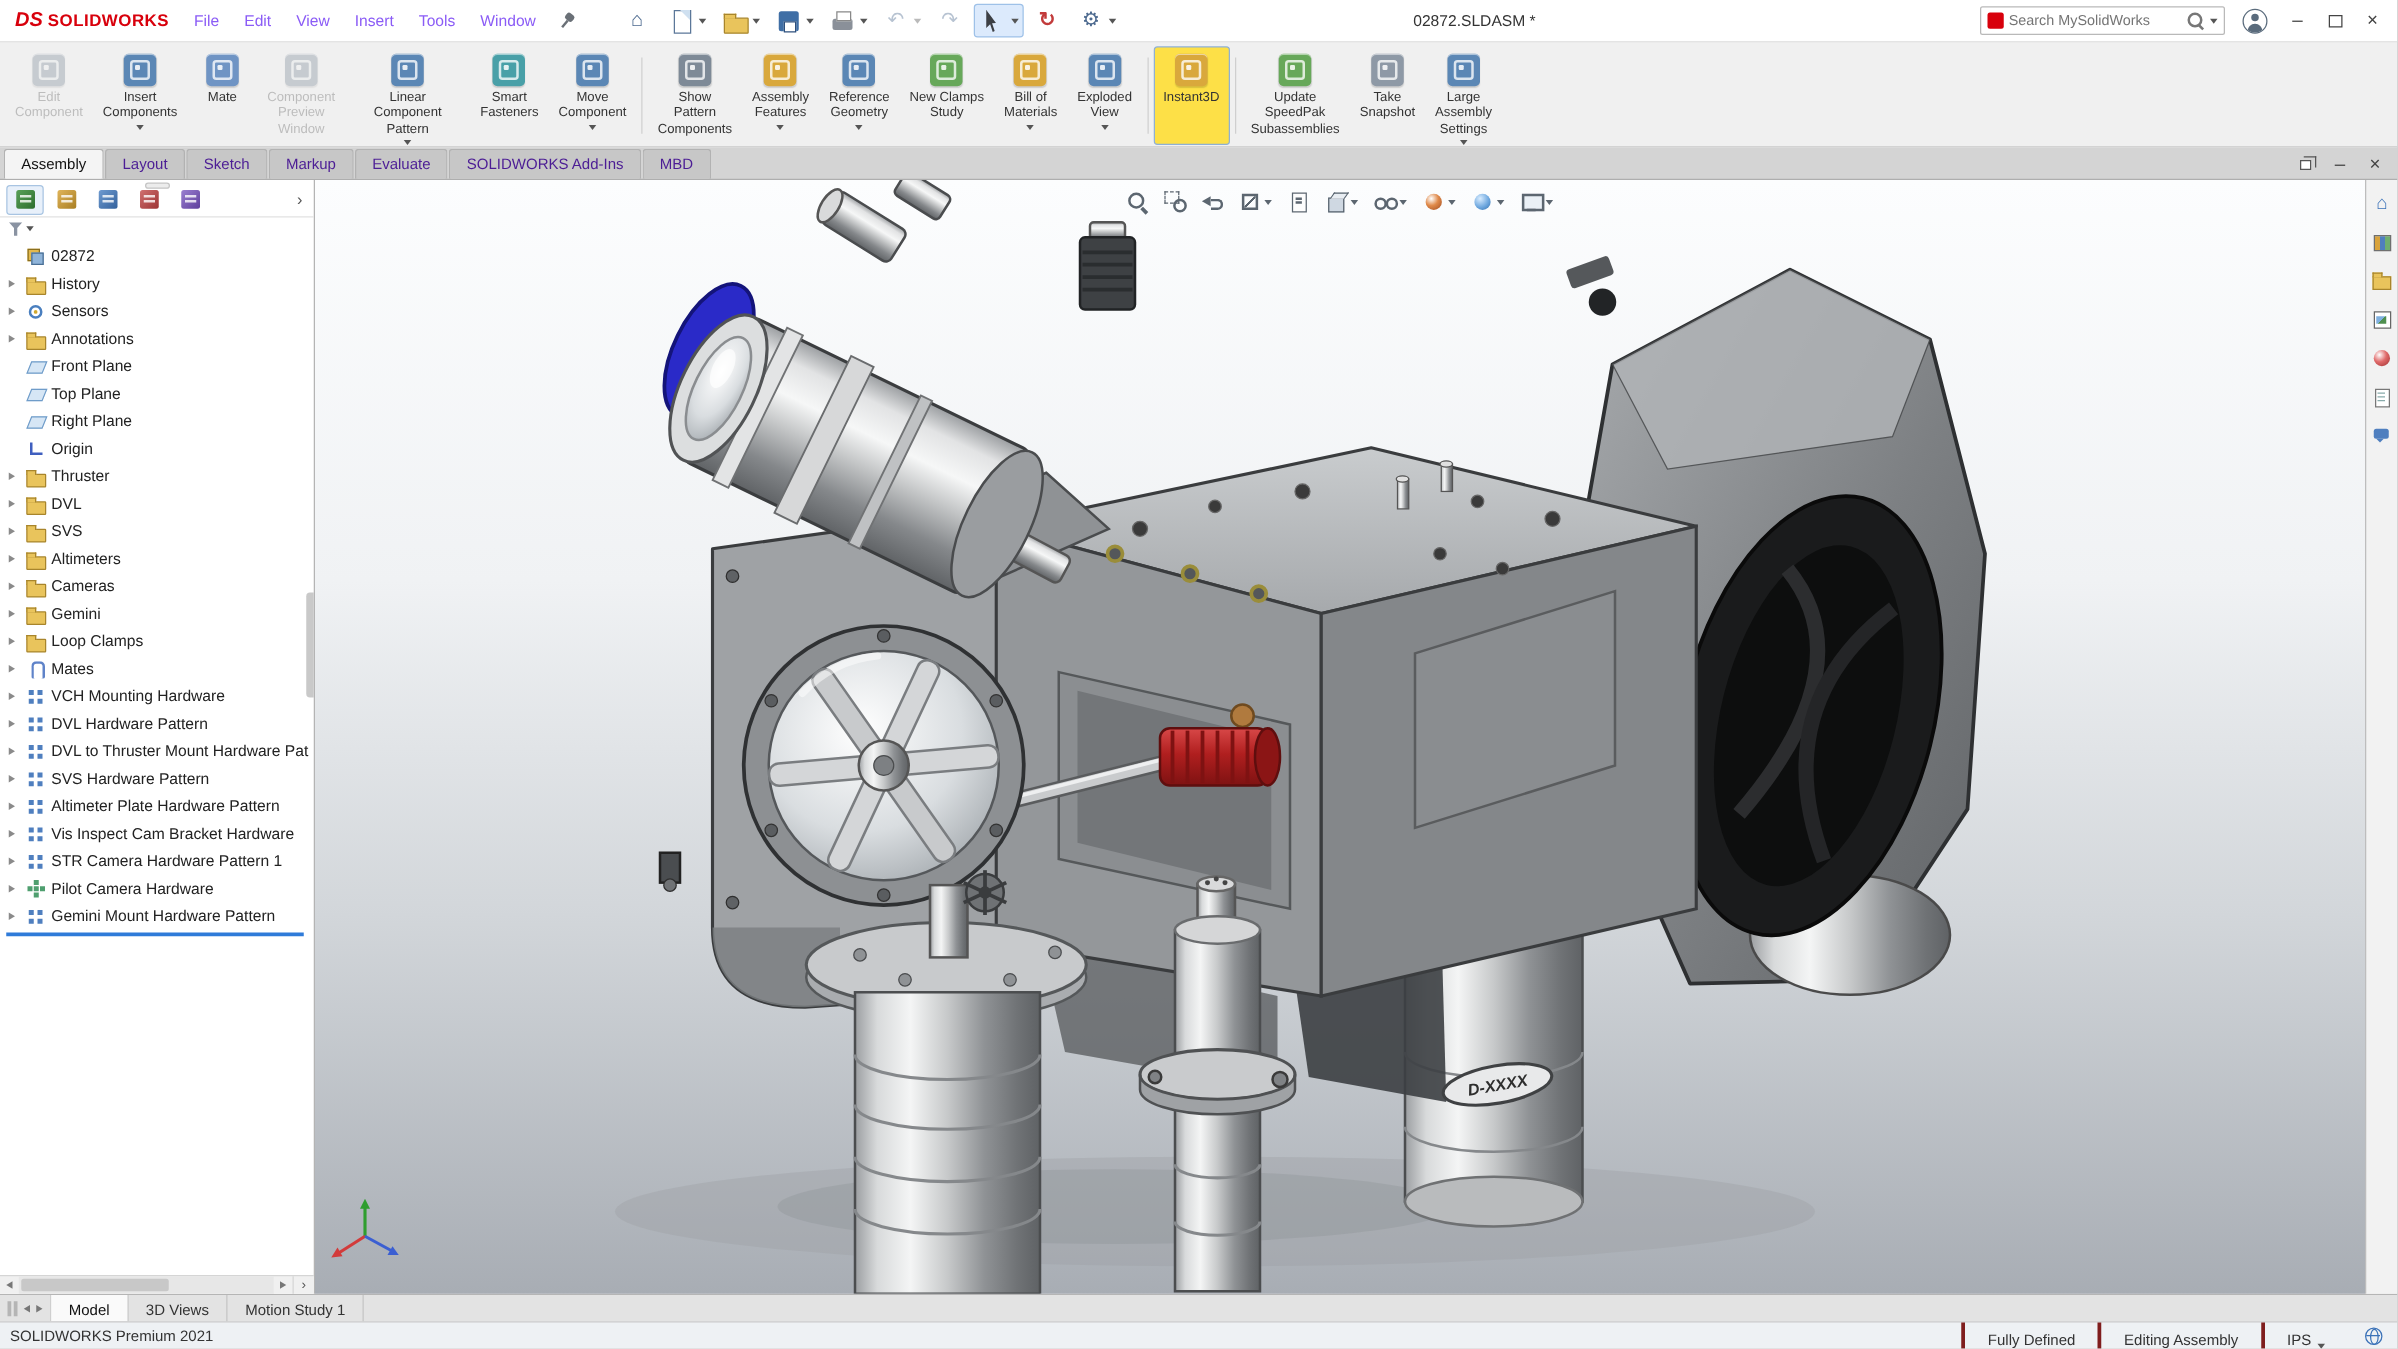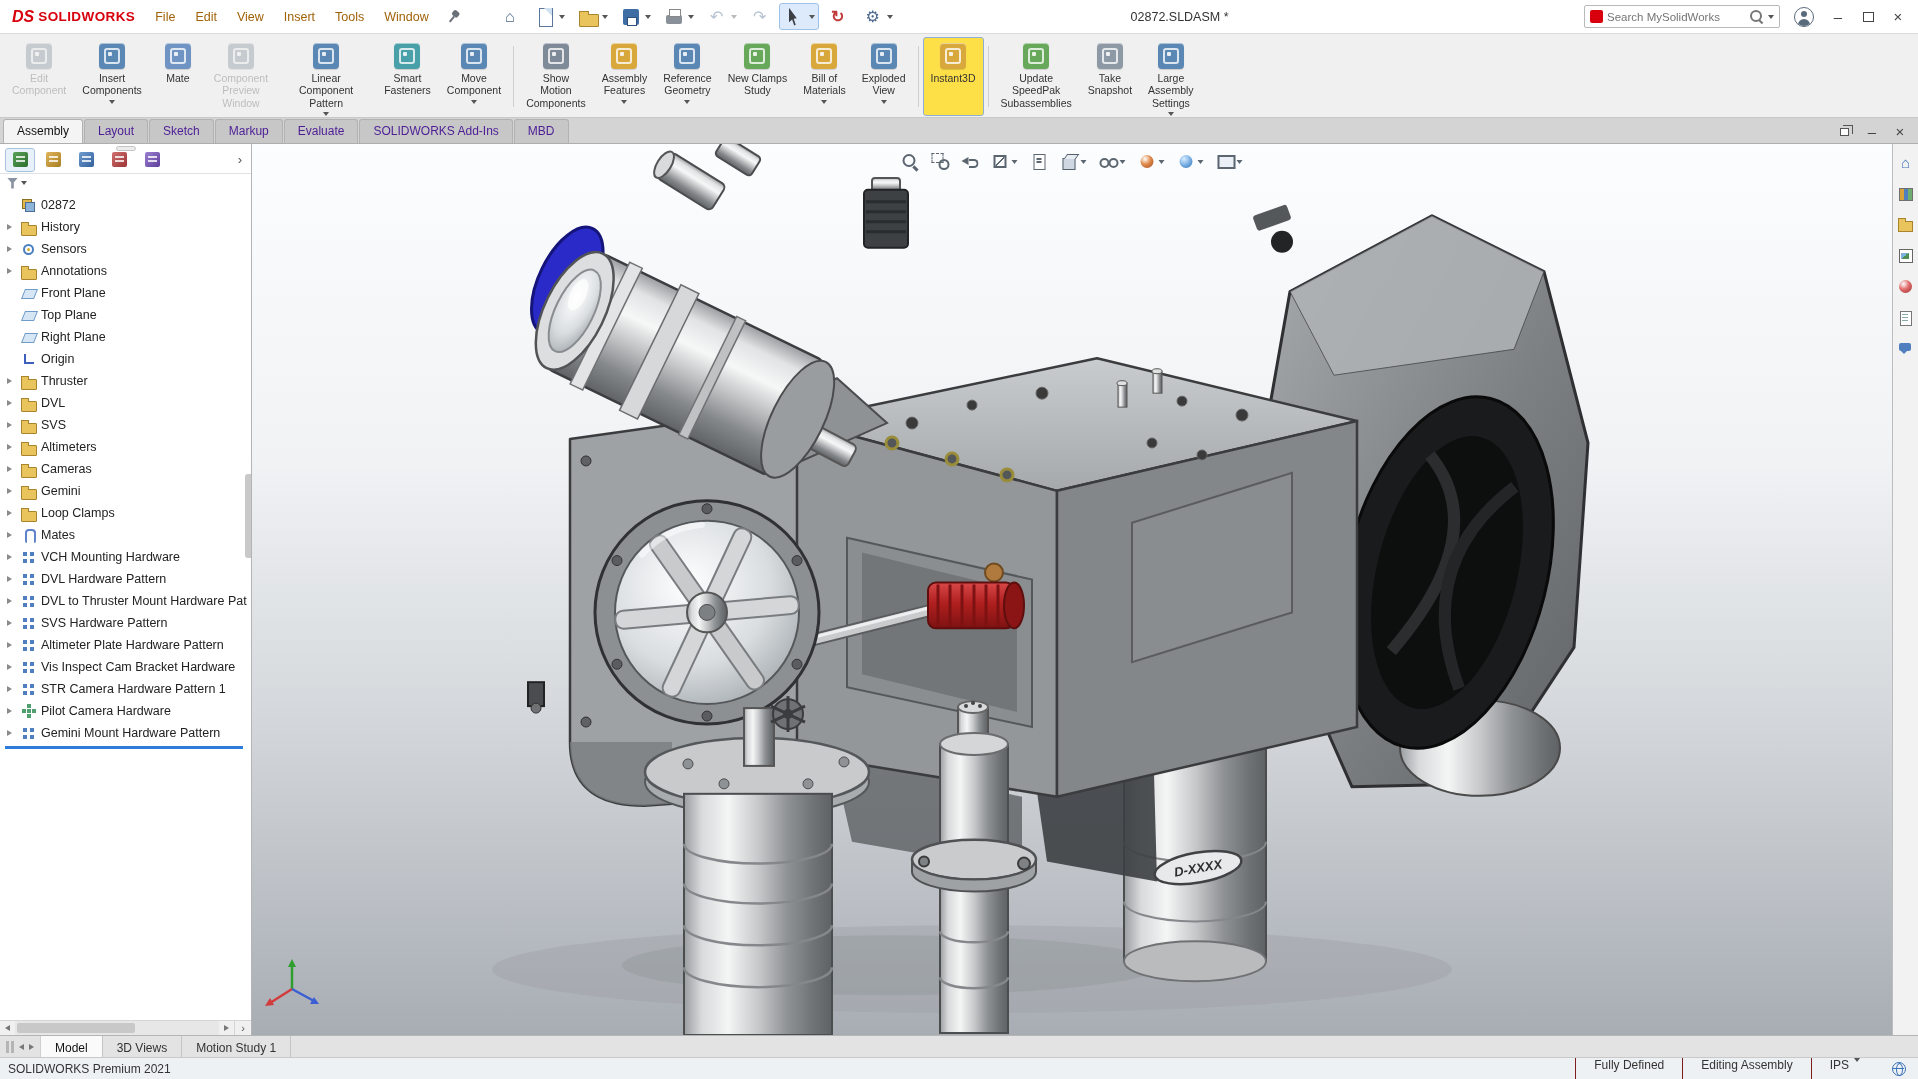--- a/index.html
+++ b/index.html
@@ -6,21 +6,21 @@
   html,body{width:100%;height:100%}
   body{font-family:"Liberation Sans",sans-serif;font-size:12px;color:#222;background:#888;-webkit-user-select:none;user-select:none}
   .app{width:1918px;height:1079px;overflow:hidden;background:#fff;display:flex;flex-direction:column;position:relative}
 
   
   .titlebar{height:34px;flex:0 0 34px;background:#fff;border-bottom:1px solid #dcdcdc;display:flex;align-items:center;padding:0 10px;position:relative}
   .logo{display:flex;align-items:center;gap:4px;padding:0 10px 0 2px}
   .logo-mark{color:#d8000c;font-weight:bold;font-style:italic;font-size:16px}
   .logo-text{color:#d8000c;font-weight:bold;font-size:13.5px;letter-spacing:.4px}
   .menus{display:flex;align-items:center}
-  .menu-item{padding:5px 10px;font-size:12.5px;color:#a16207;border-radius:3px;cursor:default}
+  .menu-item{padding:5px 10px;font-size:12.5px;color:#8b5cf6;border-radius:3px;cursor:default}
   .ic-pin{width:13px;height:13px;position:relative;margin:0 8px;transform:rotate(40deg)}
   .ic-pin::before{content:'';position:absolute;left:3px;top:0;width:7px;height:6px;background:#6a7077;border-radius:2px}
   .ic-pin::after{content:'';position:absolute;left:6px;top:6px;width:2px;height:7px;background:#6a7077}
   .qat{display:flex;align-items:center;gap:3px;margin-left:26px}
   .qbtn{height:27px;min-width:27px;padding:0 3px;display:flex;align-items:center;justify-content:center;gap:2px;border:1px solid transparent;border-radius:3px}
   .qbtn.active{background:#dceafc;border-color:#9ec1e8}
   .qbtn.disabled{opacity:.4}
   .qic{width:24px;height:24px;position:relative;display:flex;align-items:center;justify-content:center}
   .qg{font-size:16px;color:#4d6a8f;line-height:1}
   .qg-red{font-size:16px;color:#c23b3b;line-height:1;font-weight:bold}
@@ -162,21 +162,21 @@
   
   .sheetbar{height:22px;flex:0 0 22px;background:#e3e3e3;border-top:1px solid #b5b5b5;display:flex;align-items:stretch;font-size:12px}
   .bnav{display:flex;align-items:center;gap:5px;padding:0 6px;border-right:1px solid #cfcfcf}
   .nv-split{width:3px;height:12px;background:#b5b5b5;box-shadow:5px 0 0 #b5b5b5;margin-right:5px}
   .btab{display:flex;align-items:center;padding:12px 14px;border-right:1px solid #c5c5c5;color:#333;white-space:nowrap}
   .btab.active{background:#fafafa;color:#111}
 
   
   .statusbar{height:22px;flex:0 0 22px;background:#eef1f4;border-top:1px solid #c9c9c9;display:flex;align-items:center;padding:0 8px;font-size:12px;color:#333}
   .status-right{margin-left:auto;display:flex;align-items:center;height:100%}
-  .sseg{display:flex;align-items:flex-start;gap:5px;padding:0 18px;border-left:1px solid #7f1d1d;height:100%;white-space:nowrap}
+  .sseg{display:flex;align-items:flex-end;gap:5px;padding:0 18px;border-left:3px solid #7f1d1d;height:100%;white-space:nowrap}
   .ic-globe{width:14px;height:14px;border:1.5px solid #3b72b8;border-radius:50%;position:relative;margin:0 4px 0 14px}
   .ic-globe::before{content:'';position:absolute;left:3px;top:0;width:5px;height:11px;border:1px solid #3b72b8;border-radius:50%}
   .ic-globe::after{content:'';position:absolute;left:0;top:5px;width:11px;height:1px;background:#3b72b8}
 </style>
 </head>
 <body>
 
 <div class="app">
 
   <div class="titlebar">
@@ -320,21 +320,21 @@
       <div class="rbtn sep-after">
         <span class="ricon" style="background: rgb(91, 135, 181);"></span>
         <span class="rlabel">Move
 Component</span>
         <span class="caret-down"></span>
       </div>
 
       <div class="rbtn">
         <span class="ricon" style="background: rgb(126, 138, 151);"></span>
         <span class="rlabel">Show
-Motion
+Pattern
 Components</span>
 
       </div>
 
       <div class="rbtn">
         <span class="ricon" style="background: rgb(217, 168, 60);"></span>
         <span class="rlabel">Assembly
 Features</span>
         <span class="caret-down"></span>
       </div>

